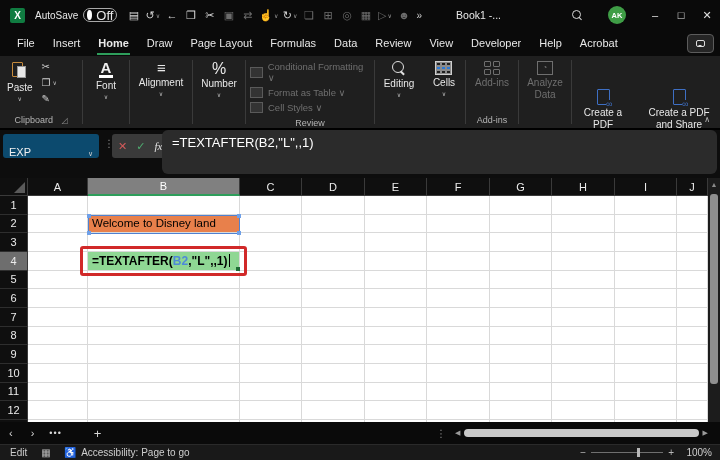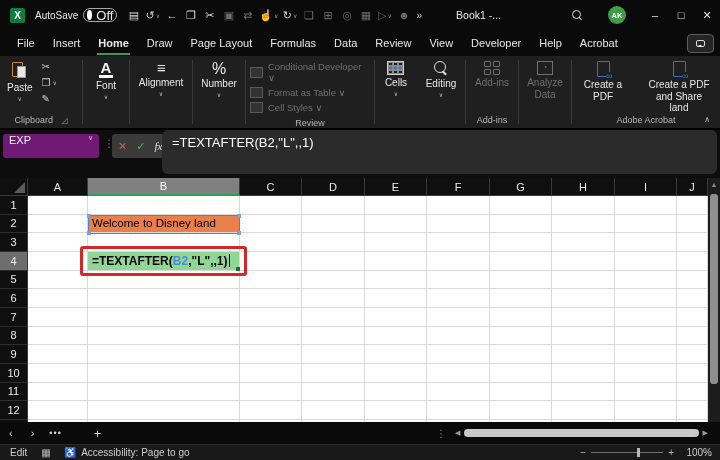--- a/index.html
+++ b/index.html
@@ -63,27 +63,27 @@
   .cells-icon { width:17px; height:14px; border:1px solid #cfcfcf; display:grid; grid-template-columns:1fr 1fr 1fr; grid-template-rows:1fr 1fr 1fr; }
   .cells-icon i { border:0.5px solid #8a8a8a; } .cells-icon i.blue { background:#2b79d7; }
   .edit-mag { position:relative; width:15px; height:15px; }
   .edit-mag::before { content:""; position:absolute; width:10px; height:10px; border:1.6px solid #e0e0e0; border-radius:50%; left:1px; top:0; }
   .edit-mag::after { content:""; position:absolute; width:5px; height:1.6px; background:#e0e0e0; transform:rotate(45deg); left:9px; top:11px; }
   .addins-icon { width:16px; height:14px; display:grid; grid-template-columns:1fr 1fr; grid-template-rows:1fr 1fr; gap:2px; }
   .addins-icon i { border:1.4px solid #6f6f6f; border-radius:1px; }
   .analyze-icon { width:16px; height:14px; border:1.4px solid #6f6f6f; display:flex; align-items:center; justify-content:center; font-size:8px; color:#6f6f6f; }
   .pdf-icon { width:13px; height:16px; border:1.5px solid #3e6fc4; border-radius:1px; position:relative; color:#3e6fc4; }
   .pdf-icon::after { content:"∞"; position:absolute; right:-4px; bottom:-4px; font-size:9px; color:#3e6fc4; background:#1f1f1f; line-height:8px; }
-  .twoline { text-align:center; line-height:1.15; }
+  .twoline { text-align:center; line-height:1.15;margin-top:28px; }
   .ribbon-collapse { position:absolute; right:10px; bottom:4px; color:#bdbdbd; font-size:8px; }
 
   
   .fbar { height:48px; background:#0d0d0d; position:relative; flex:0 0 48px; }
-  .namebox { position:absolute; left:3px; top:4px; width:96px; height:24px; background:#701a75; border-radius:3px;
-    display:flex; align-items:flex-start; color:#f0f0f0; font-size:11px; padding:0 6px; }
+  .namebox { position:absolute; left:3px; top:4px; width:96px; height:24px; background:#0c4a6e; border-radius:3px;
+    display:flex; align-items:flex-end; color:#f0f0f0; font-size:11px; padding:0 6px; }
   .namebox .chev { margin-left:auto; font-size:7px; color:#cfcfcf; }
   .fdots { position:absolute; left:104px; top:8px; color:#8a8a8a; font-size:10px; letter-spacing:0; }
   .fbtns { position:absolute; left:112px; top:4px; height:24px; background:#3a3a3a; border-radius:3px;
     display:flex; align-items:center; padding:0 6px; gap:9px; }
   .fx-cancel { color:#d25a5a; font-size:11px; }
   .fx-enter { color:#4fae71; font-size:11px; }
   .fx-fn { color:#e0e0e0; font-size:11px; font-style:italic; font-family:"Liberation Serif", serif; }
   .fbtns .chev { font-size:7px; color:#cfcfcf; }
   .finput { position:absolute; left:162px; right:3px; top:0; height:44px; background:#2b2b2b; border-radius:6px;
     color:#fff; font-size:13px; padding:5px 10px; }
@@ -283,55 +283,55 @@
         <span class="num-icon">%</span>
         <span>Number</span>
         <span class="chev">∨</span>
       </div>
     </div>
     <div class="rsep"></div>
     <div class="rgroup" style="width:128px">
       <div class="styles-col" id="stylesCol">
           <div class="style-item">
             <span class="style-sw"></span>
-            <span>Conditional Developer ∨</span>
+            <span>Conditional Formatting ∨</span>
           </div>
           <div class="style-item">
             <span class="style-sw"></span>
             <span>Format as Table ∨</span>
           </div>
           <div class="style-item">
             <span class="style-sw"></span>
             <span>Cell Styles ∨</span>
           </div>
         </div>
       <div class="rgroup-label">Review</div>
     </div>
     <div class="rsep"></div>
+    <div class="rgroup" style="width:48px">
+      <div class="bigbtn" style="margin:0 auto">
+        <span class="edit-mag"></span>
+        <span>Editing</span>
+        <span class="chev">∨</span>
+      </div>
+    </div>
     <div class="rgroup" style="width:42px">
       <div class="bigbtn" style="margin:0 auto">
         <span class="cells-icon">
             <i></i>
             <i></i>
             <i></i>
             <i class="blue"></i>
             <i class="blue"></i>
             <i class="blue"></i>
             <i></i>
             <i></i>
             <i></i>
           </span>
         <span>Cells</span>
-        <span class="chev">∨</span>
-      </div>
-    </div>
-    <div class="rgroup" style="width:48px">
-      <div class="bigbtn" style="margin:0 auto">
-        <span class="edit-mag"></span>
-        <span>Editing</span>
         <span class="chev">∨</span>
       </div>
     </div>
     <div class="rsep"></div>
     <div class="rgroup" style="width:52px">
       <div class="rgroup-body">
         <div class="bigbtn dim" style="margin:0 auto">
           <span class="addins-icon">
               <i></i>
               <i></i>

